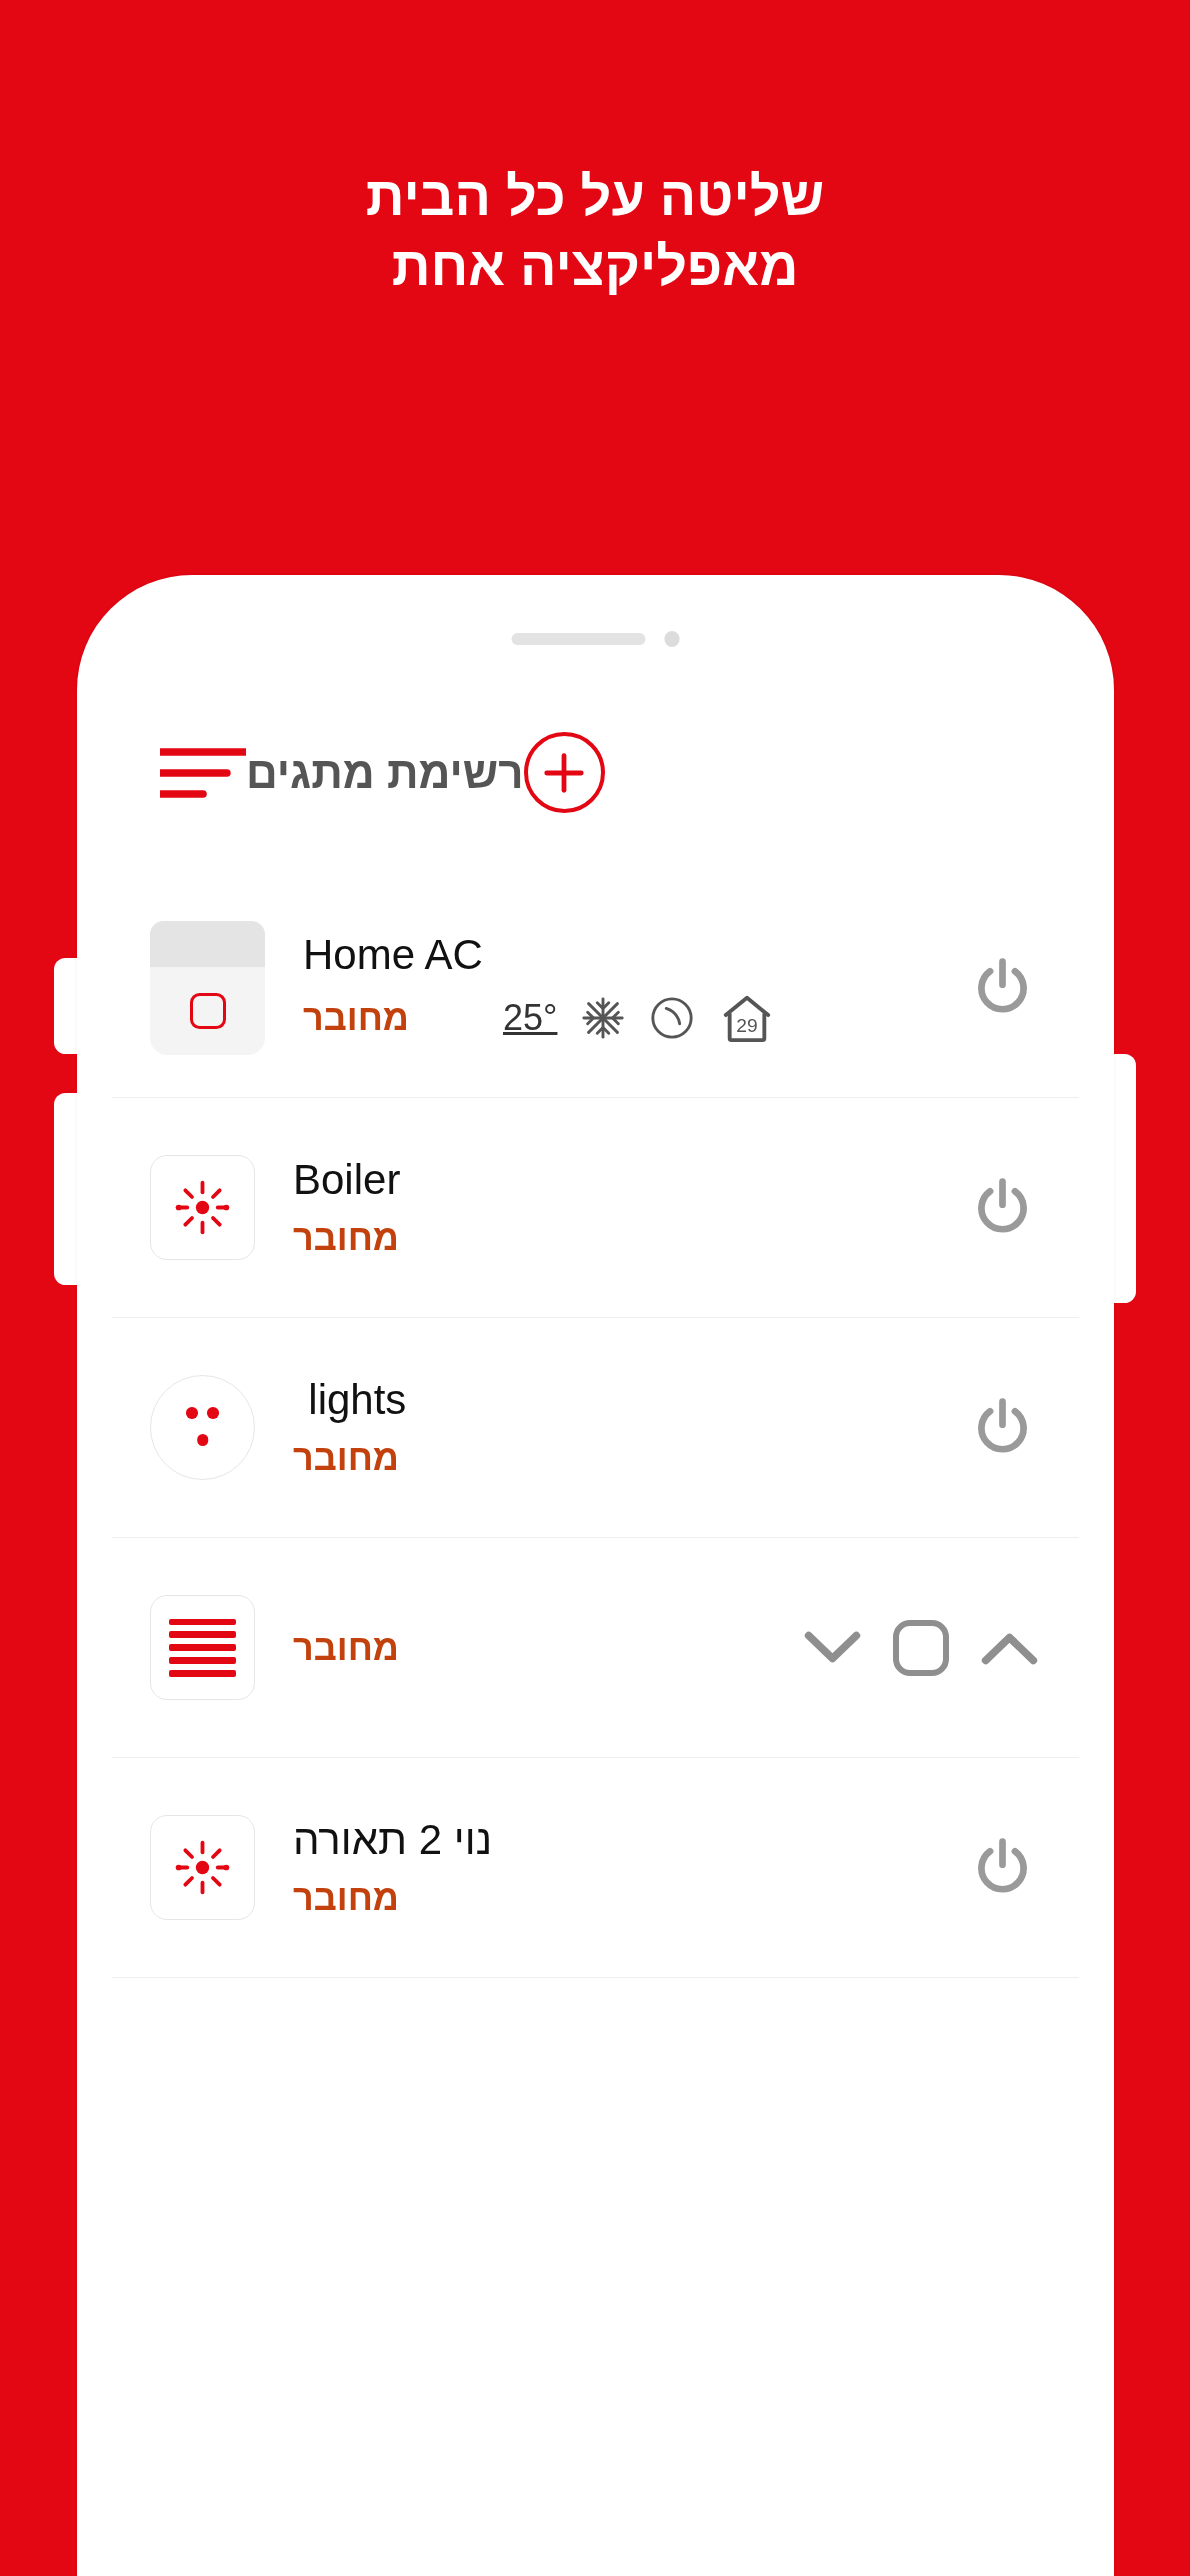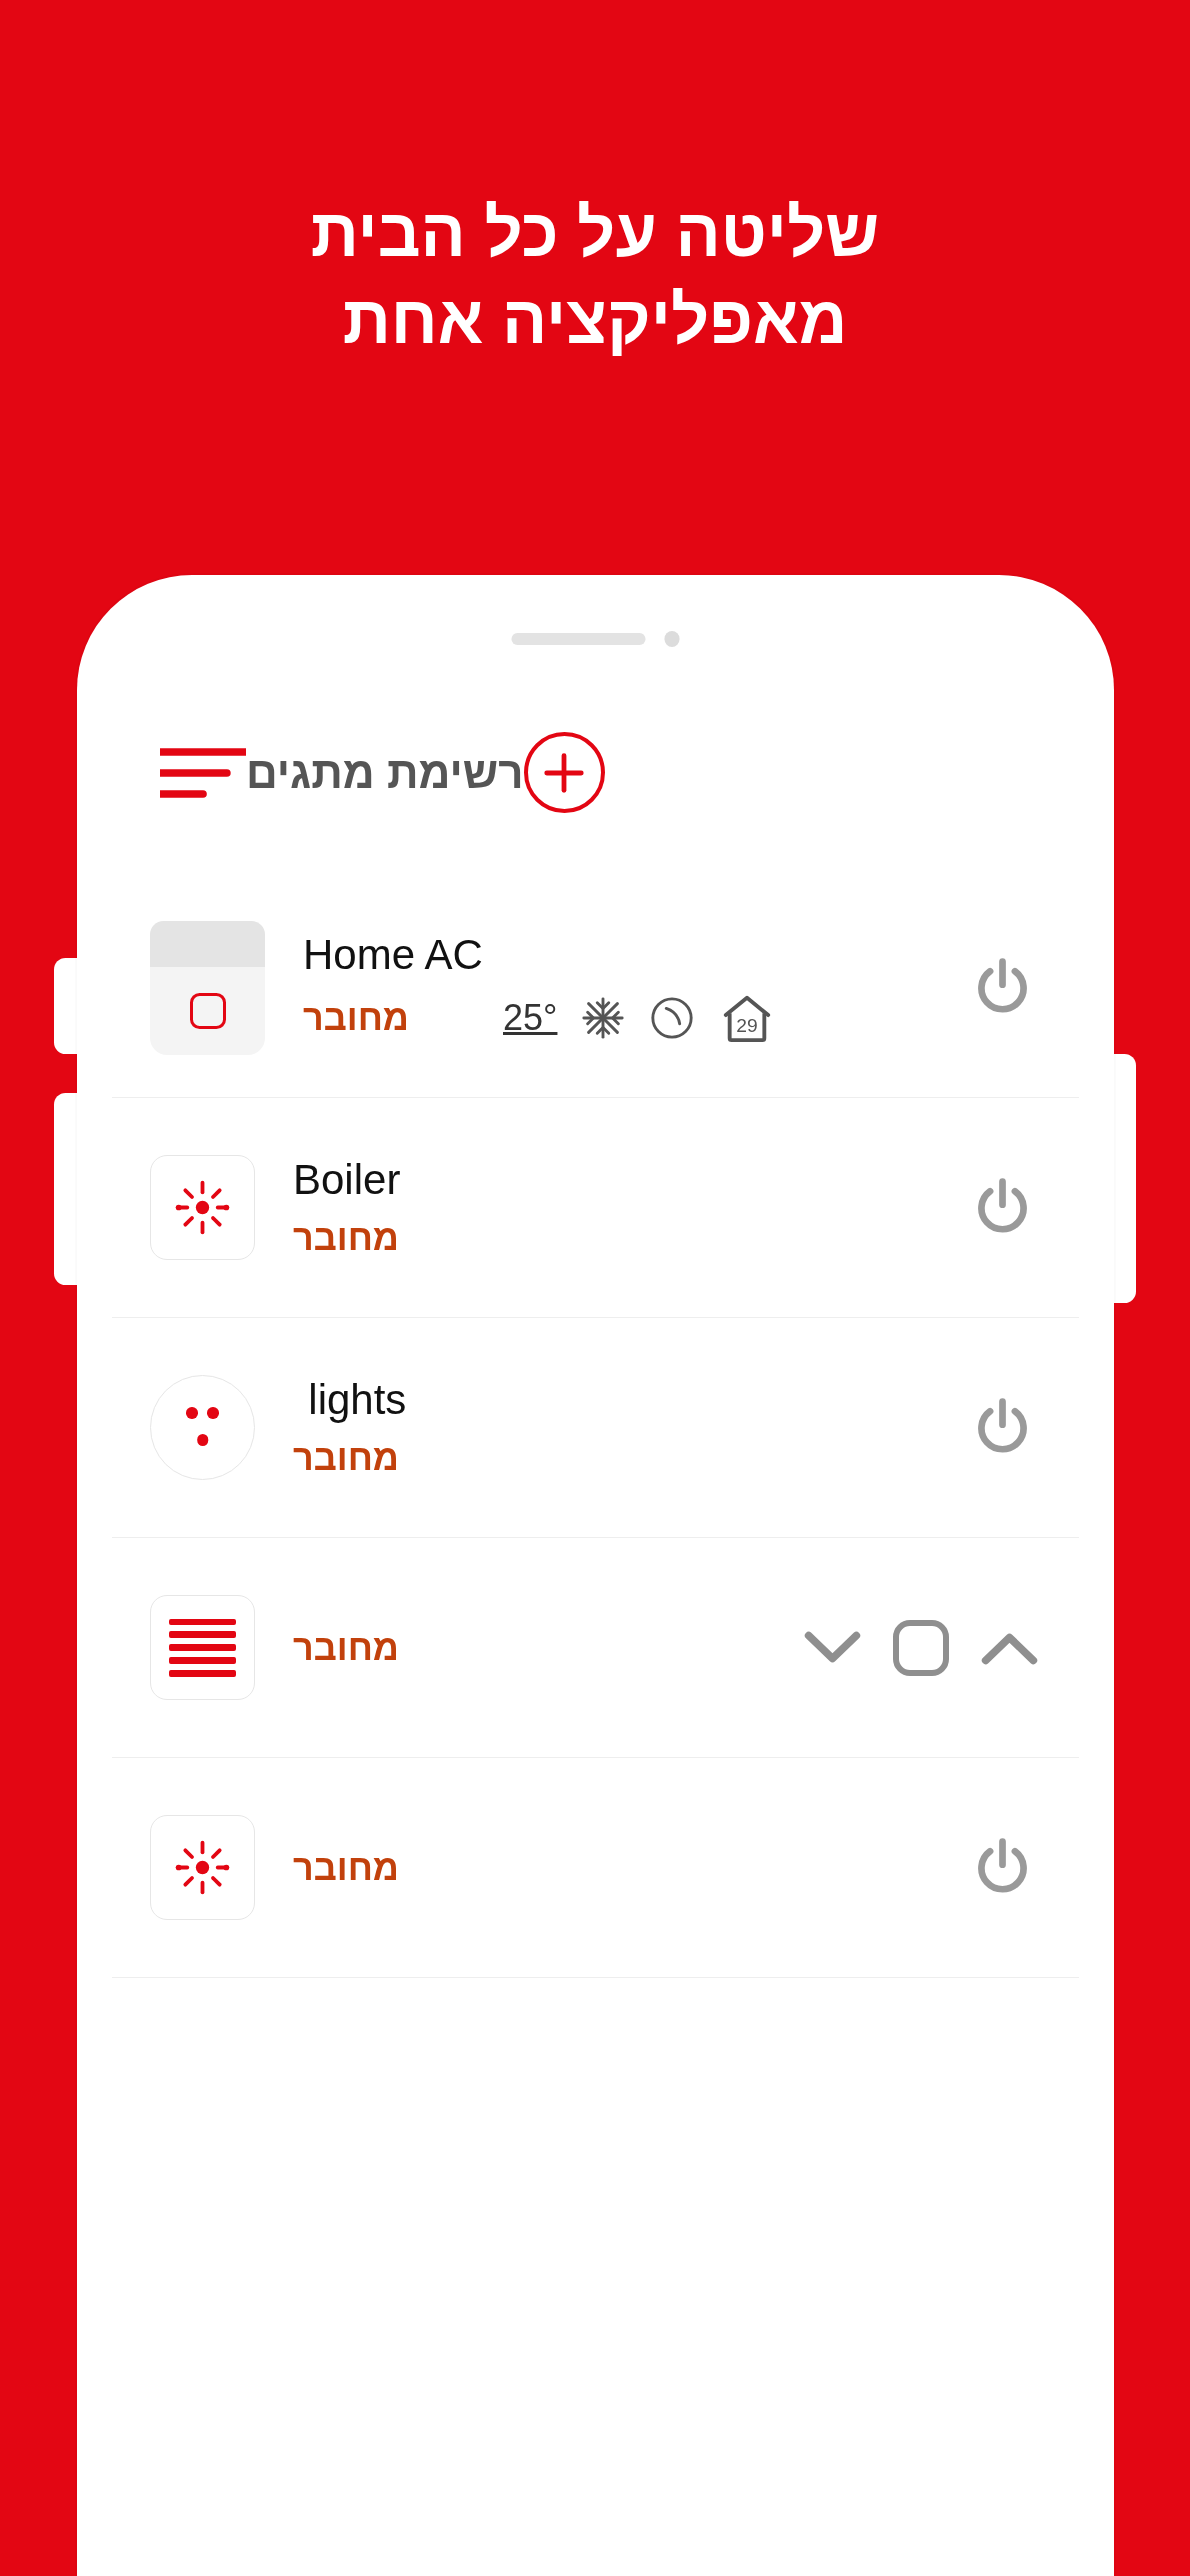--- a/index.html
+++ b/index.html
@@ -5,25 +5,25 @@
   * { box-sizing: border-box; margin: 0; padding: 0; }
   html, body { width: 1190px; height: 2576px; }
   body {
     background: #e30613;
     font-family: -apple-system, BlinkMacSystemFont, "Segoe UI", Arial, sans-serif;
     position: relative;
     overflow: hidden;
   }
   .promo-headline {
     position: absolute;
-    top: 189px;
+    top: 161px;
     left: 0; right: 0;
     text-align: center;
     color: #fff;
-    font-size: 67px;
+    font-size: 54px;
     font-weight: 700;
     line-height: 1.3;
     direction: rtl;
   }
   
   .side-btn {
     position: absolute;
     background: #e30613;
     border-radius: 9.6px;
   }
@@ -336,20 +336,21 @@
               <line x1="14" y1="14" x2="21" y2="21"></line>
               <line x1="43" y1="43" x2="50" y2="50"></line>
               <line x1="50" y1="14" x2="43" y2="21"></line>
               <line x1="21" y1="43" x2="14" y2="50"></line>
             </g>
             <circle cx="57" cy="32" r="3" fill="#e30613"></circle>
             <circle cx="7" cy="32" r="3" fill="#e30613"></circle>
           </svg>
         </div>
         <div class="dev-text">
+          <div class="dev-name" style="direction:rtl; text-align:left;">נוי 2 תאורה</div>
           <div class="dev-status">מחובר</div>
         </div>
         <div class="dev-action">
           <div class="power-btn">
             <svg width="67" height="67" viewBox="0 0 70 70">
               <path d="M22 18 A22 22 0 1 0 48 18" fill="none" stroke="#9a9a9a" stroke-width="7" stroke-linecap="round"></path>
               <line x1="35" y1="8" x2="35" y2="32" stroke="#9a9a9a" stroke-width="7" stroke-linecap="round"></line>
             </svg>
           </div>
         </div>

